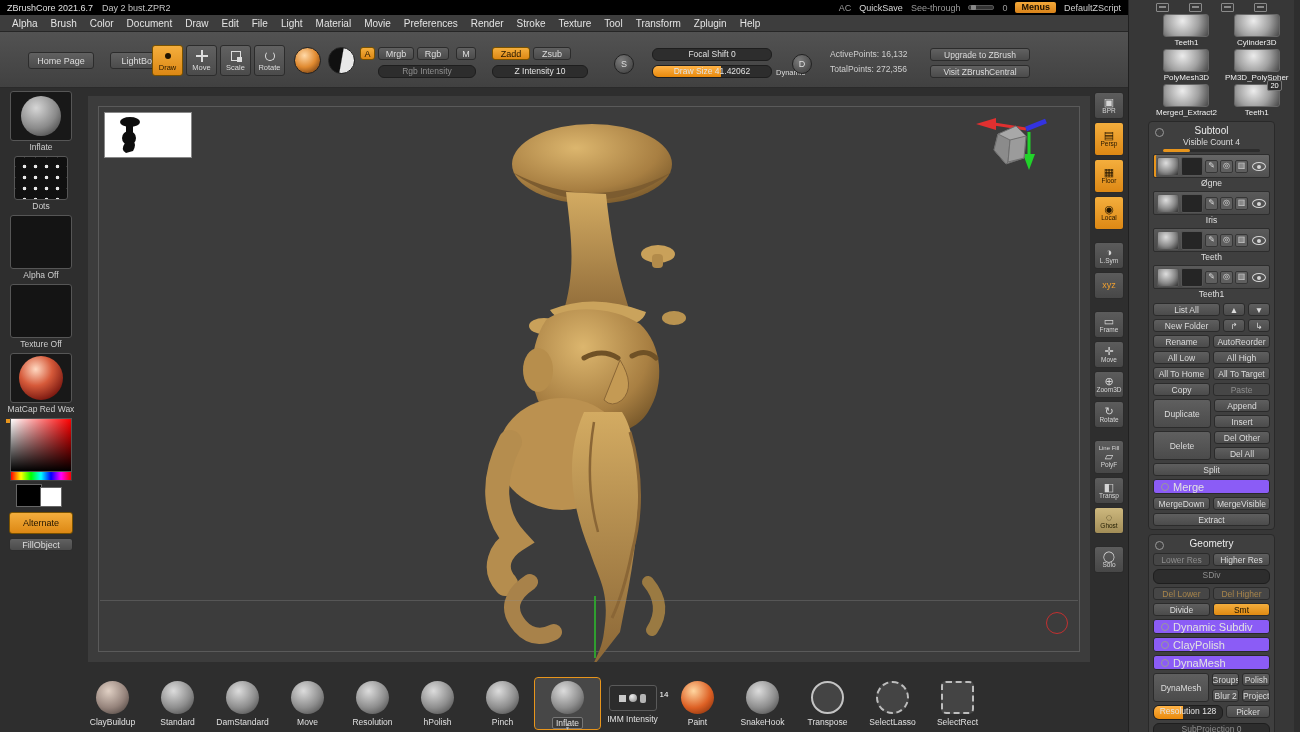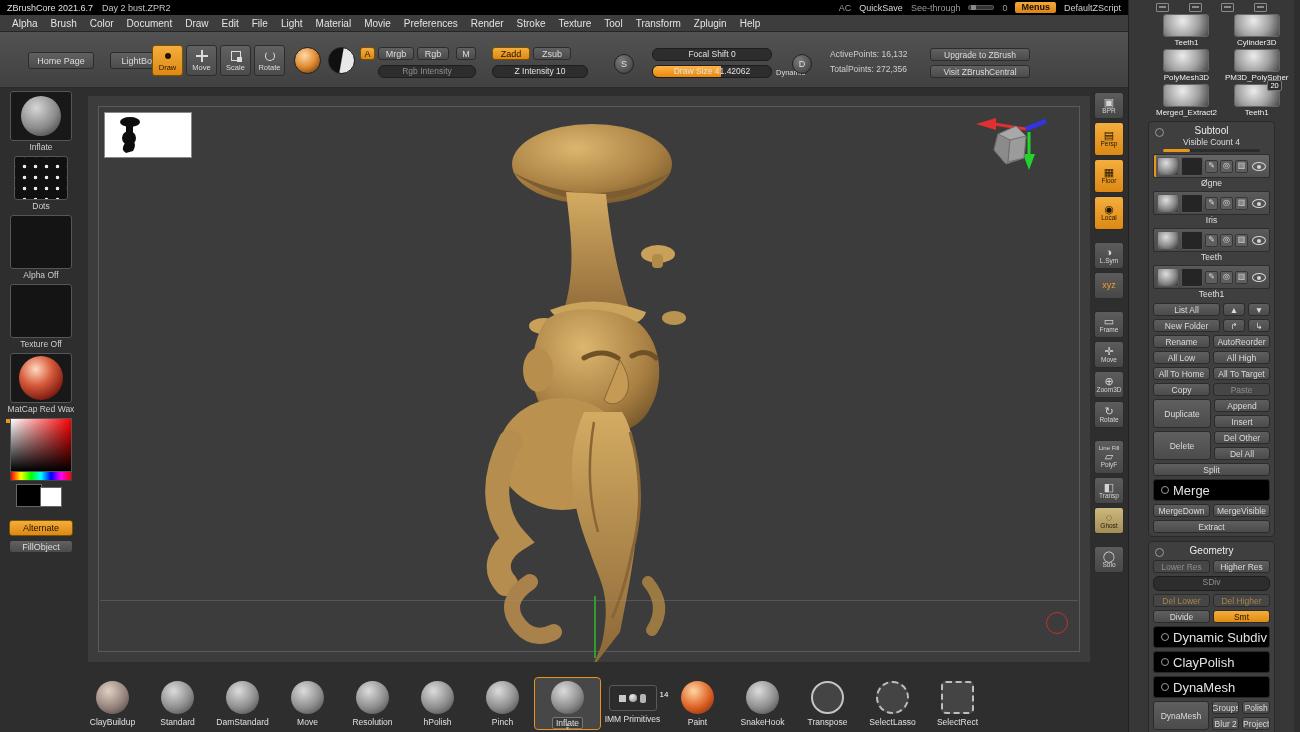--- a/index.html
+++ b/index.html
@@ -111,22 +111,22 @@
   .stname{text-align:center;font-size:8.5px;color:#e0e0e0;height:11px;line-height:10px}
   .prow{display:flex;gap:3px;margin-top:3px}
   .pbtn{flex:1;height:13px;background:linear-gradient(#5f5f5f,#4b4b4b);border:1px solid #2b2b2b;border-radius:3px;color:#dcdcdc;
     font-size:8.5px;display:flex;align-items:center;justify-content:center;white-space:nowrap;overflow:hidden}
   .pbtn.sq{flex:0 0 22px}
   .pbtn.tall{height:29px}
   .pbtn.dis{color:#8d8d8d;background:#464646}
   .pbtn.dimor{color:#a8854a;background:#464646}
   .pbtn.or{background:linear-gradient(#f4ae3d,#e08a12);color:#1c1200}
   .pcol{flex:1;display:flex;flex-direction:column;gap:3px}
-  .subhdr{margin-top:3px;height:22px;background:#000000;border:1px solid #292929;border-radius:3px;color:#e2e2e2;
-    font-size:13px;display:flex;align-items:center;padding-left:7px;position:relative}
+  .subhdr{margin-top:3px;height:15px;background:#8b5cf6;border:1px solid #292929;border-radius:3px;color:#e2e2e2;
+    font-size:11px;display:flex;align-items:center;padding-left:7px;position:relative}
   .subhdr::before{content:"";width:6px;height:6px;border:1px solid #999;border-radius:50%;margin-right:4px}
   .gslider{flex:1;height:15px}
 
   
   .brushbar{position:absolute;left:80px;top:678px;width:1024px;height:54px;display:flex;align-items:flex-start}
   .bitem{width:65px;display:flex;flex-direction:column;align-items:center;position:relative;padding-top:3px;border-radius:3px}
   .bitem.sel{outline:1px solid #e8951c;background:#474747}
   .bball{width:33px;height:33px;border-radius:50%;background:radial-gradient(circle at 38% 30%,#dcdcdc,#8e8e8e 55%,#3c3c3c)}
   .bball.red{background:radial-gradient(circle at 38% 30%,#ffd6a0,#dd6024 55%,#6e2406)}
   .bball.clay{background:radial-gradient(circle at 38% 30%,#e0d0c4,#96847c 55%,#3c3430)}
@@ -269,21 +269,21 @@
 
     <div class="picker">
         <span class="pmark"></span>
       </div>
     <div class="rainbow"></div>
     <div class="swatches">
       <div class="sw-main"></div>
       <div class="sw-sec"></div>
     </div>
 
-    <div class="gbtn obtn" style="width:64px;height:16px;margin-top:10px">Alternate</div>
+    <div class="gbtn obtn" style="width:64px;height:22px;margin-top:2px">Alternate</div>
     <div class="gbtn" style="width:64px;height:13px;margin-top:4px">FillObject</div>
   </div>
 
   <div class="canvas">
     <div class="cframe"></div>
 
     <div class="minithumb">
       <svg width="34" height="40" viewBox="0 0 34 40">
         <g fill="#0d0d0d">
           <ellipse cx="17" cy="7" rx="10" ry="5"></ellipse>
@@ -647,21 +647,21 @@
       <div class="blabel">Inflate</div>
       <div class="bscroll">▲<br>▼</div>
     </div>
     <div class="bitem">
       <div class="bimm">
         <span class="s1"></span>
           <span class="s2"></span>
           <span class="s3"></span>
         <span class="bbadge">14</span>
       </div>
-      <div class="blabel">IMM Primitives</div>
+      <div class="blabel">IMM Intensity</div>
     </div>
     <div class="bitem">
       <div class="bball red"></div>
       <div class="blabel">Paint</div>
     </div>
     <div class="bitem">
       <div class="bball"></div>
       <div class="blabel">SnakeHook</div>
     </div>
     <div class="bitem">

